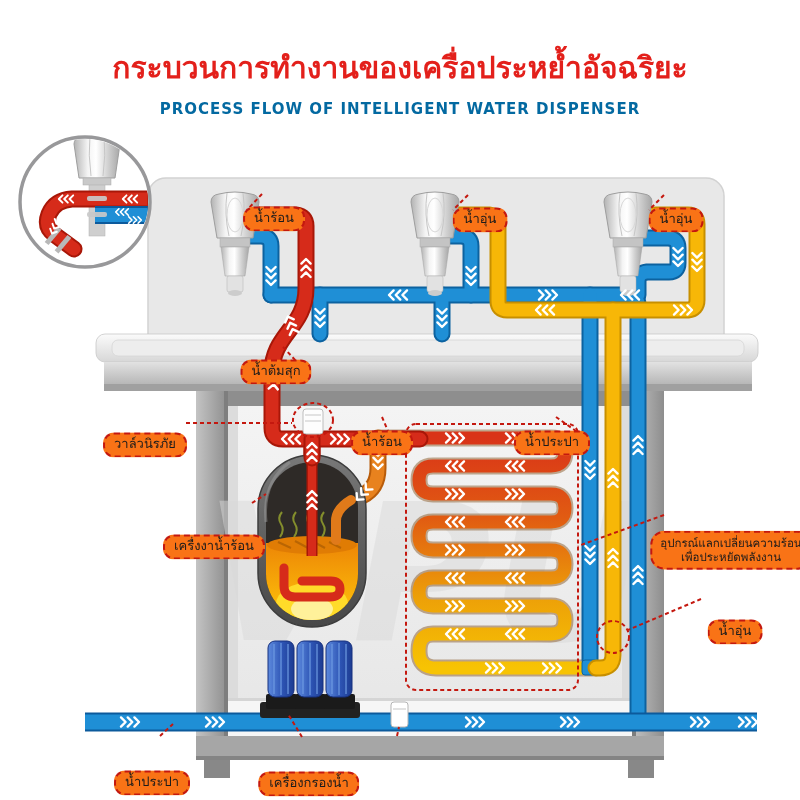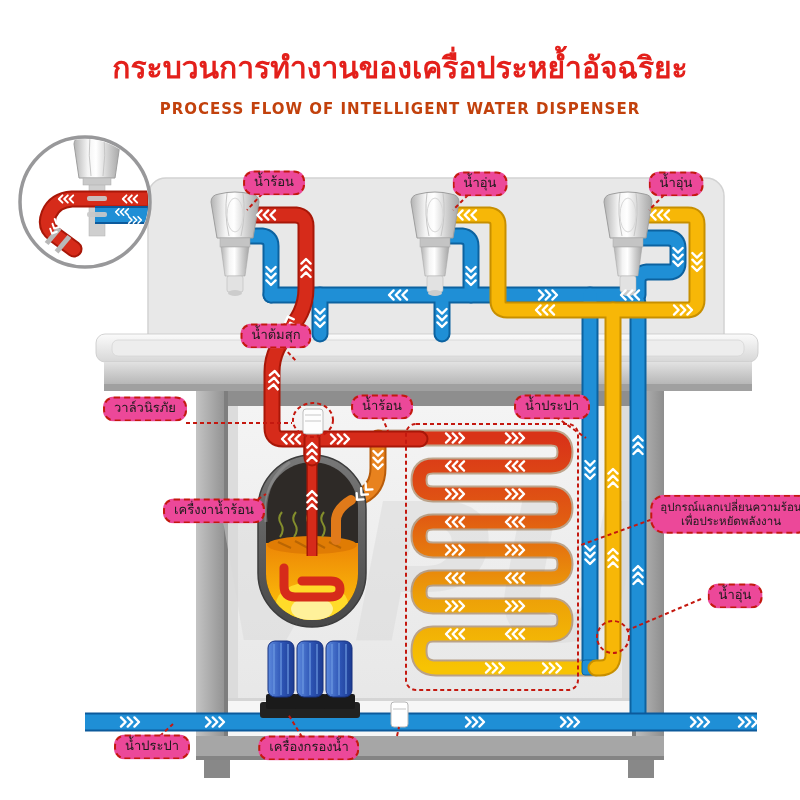--- a/index.html
+++ b/index.html
@@ -2,24 +2,24 @@
 <html><head>
 <meta charset="utf-8">
 <style>
   html,body{margin:0;padding:0;background:#fff;}
   #stage{position:relative;width:800px;height:800px;background:#ffffff;overflow:hidden;
          font-family:"DejaVu Sans","Liberation Sans",sans-serif;}
   #art{position:absolute;left:0;top:0;}
   .title{position:absolute;left:50%;top:44px;transform:translateX(-50%);
          font-size:30px;font-weight:bold;color:#e3201b;white-space:nowrap;}
   .subtitle{position:absolute;left:50%;top:100px;transform:translateX(-50%);
-         font-size:15px;font-weight:bold;color:#c2410c;letter-spacing:1px;white-space:nowrap;}
-  .co{position:absolute;transform:translate(-50%,-50%);background:#ec4899;
+         font-size:15px;font-weight:bold;color:#0369a1;letter-spacing:1px;white-space:nowrap;}
+  .co{position:absolute;transform:translate(-50%,-50%);background:#f97316;
       border:2px dashed #c4180f;border-radius:11px;padding:2px 9px 3px;
-      font-size:13px;line-height:1.25;color:#1b1b1b;white-space:nowrap;text-align:center;z-index:5;}
+      font-size:13px;line-height:1.25;color:#1b1b1b;white-space:nowrap;text-align:center;z-index:5;margin-top:36px;}
   .co2{font-size:11.5px;border-radius:14px;padding:3px 8px;}
   .po{fill:none;stroke-width:17;stroke-linejoin:round;stroke-linecap:round;}
   .pc{fill:none;stroke-width:13;stroke-linejoin:round;stroke-linecap:round;}
   .dash{fill:none;stroke:#c4180f;stroke-width:2;stroke-dasharray:4 3;}
 </style>
 </head>
 <body>
 
 <div id="stage">
 

